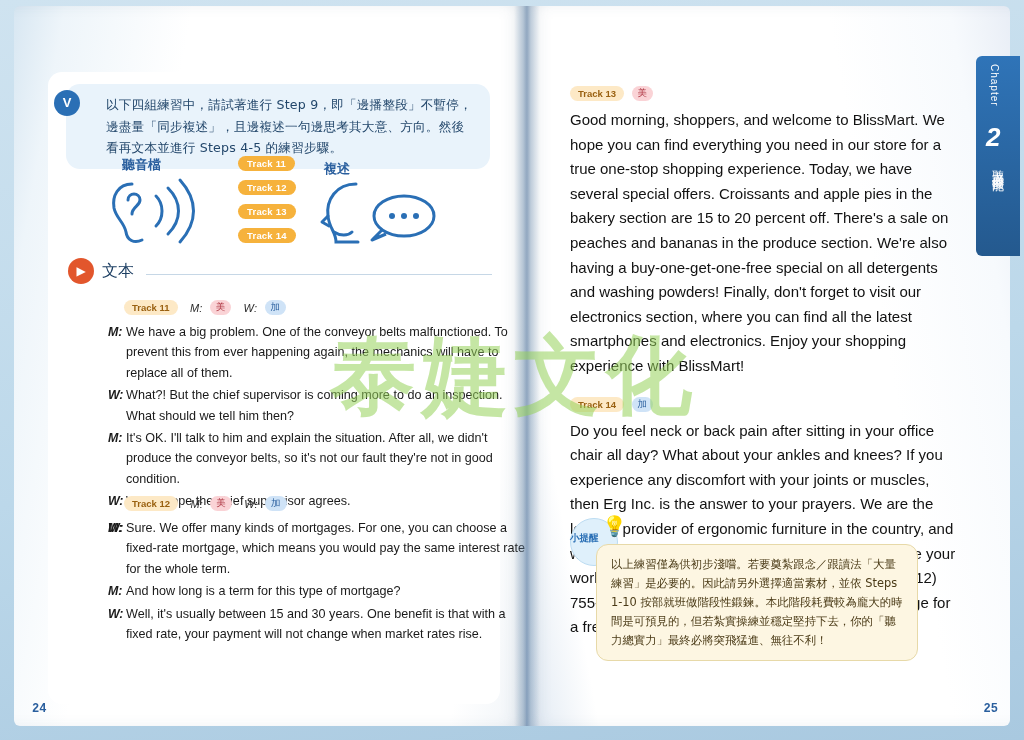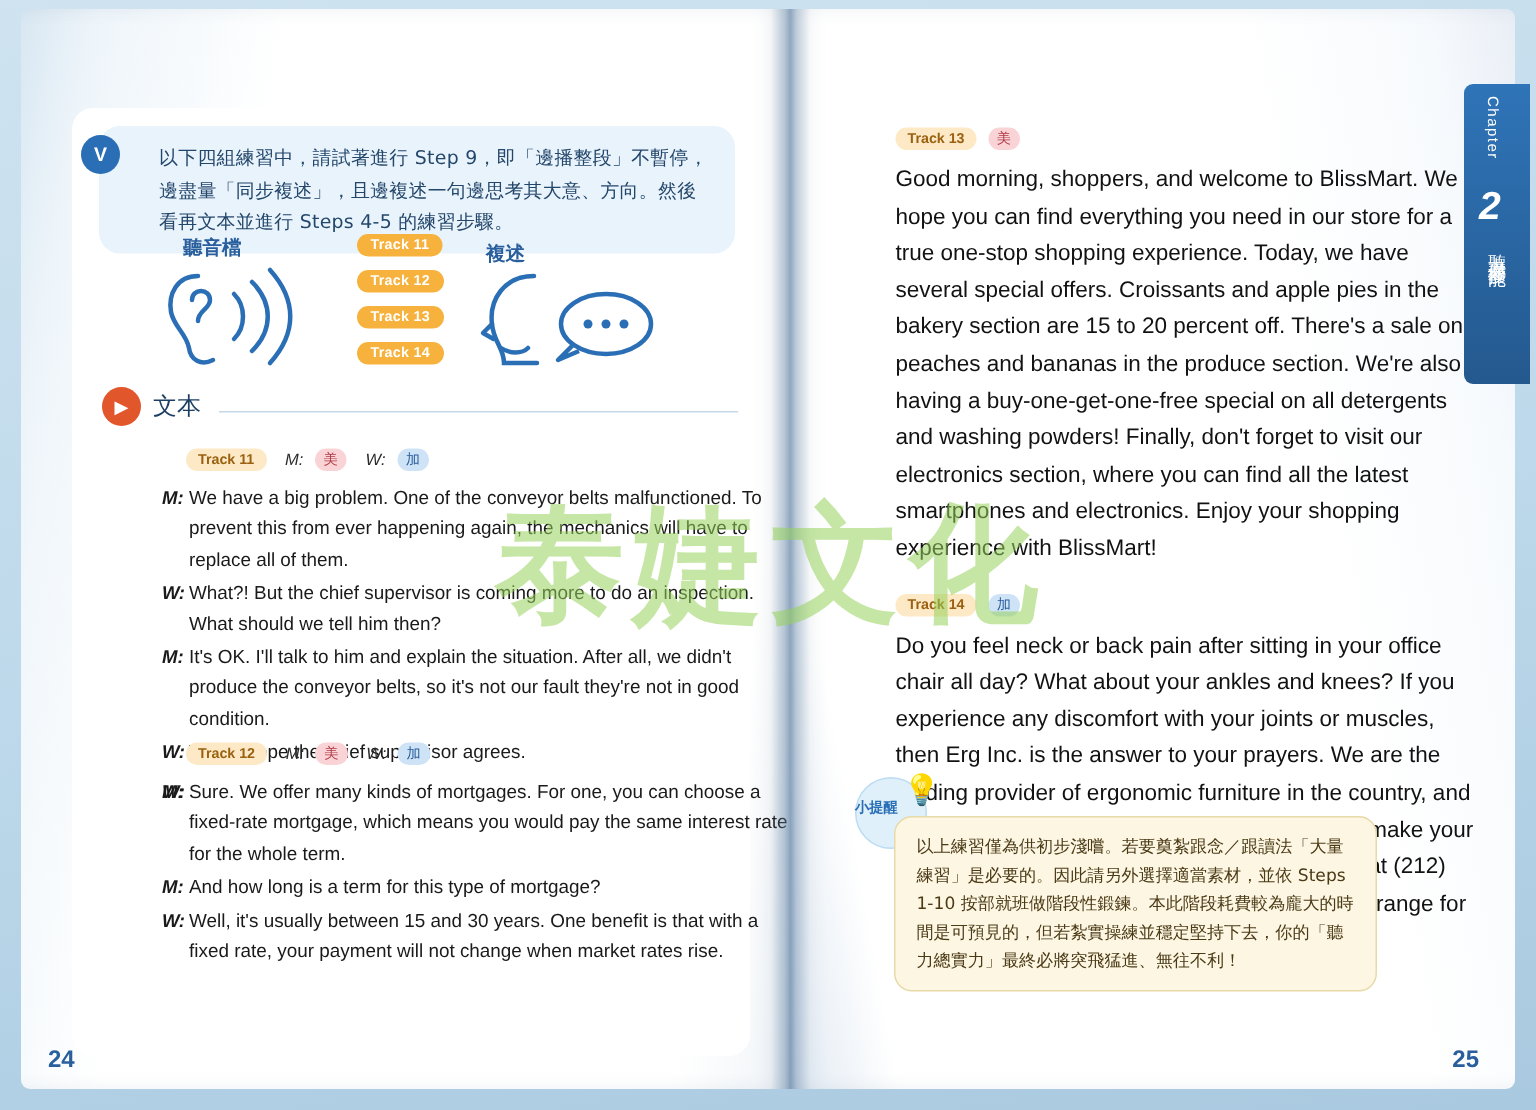--- a/index.html
+++ b/index.html
@@ -227,21 +227,21 @@
     left: 2px;
     top: 0;
     font-style: italic;
     font-weight: bold;
     font-size: 12.4px;
     color: #1a1a1a;
   }
   
   .right-body {
     position: absolute;
-    left: 597px;
+    left: 570px;
     top: 82px;
     width: 390px;
   }
   .r-para {
     font-size: 15px;
     line-height: 1.64;
     color: #121212;
     margin: 6px 0 0 0;
   }
   .r-head {
@@ -328,26 +328,27 @@
     top: 104px;
     left: 13px;
     font-size: 12px;
     writing-mode: vertical-rl;
     letter-spacing: 2px;
   }
   
   .pg {
     position: absolute;
     bottom: 10px;
-    font-size: 16px;
+    font-size: 12px;
     color: #2a5f9e;
     font-weight: bold;
+    font-family: Liberation Mono, monospace;
   }
   .pg-left { left: 18px; }
-  .pg-right { right: 24px; }
+  .pg-right { right: 12px; }
   
   .watermark {
     position: absolute;
     left: 330px;
     top: 318px;
     font-size: 86px;
     font-weight: bold;
     color: rgba(150, 210, 90, 0.55);
     letter-spacing: 6px;
     pointer-events: none;

